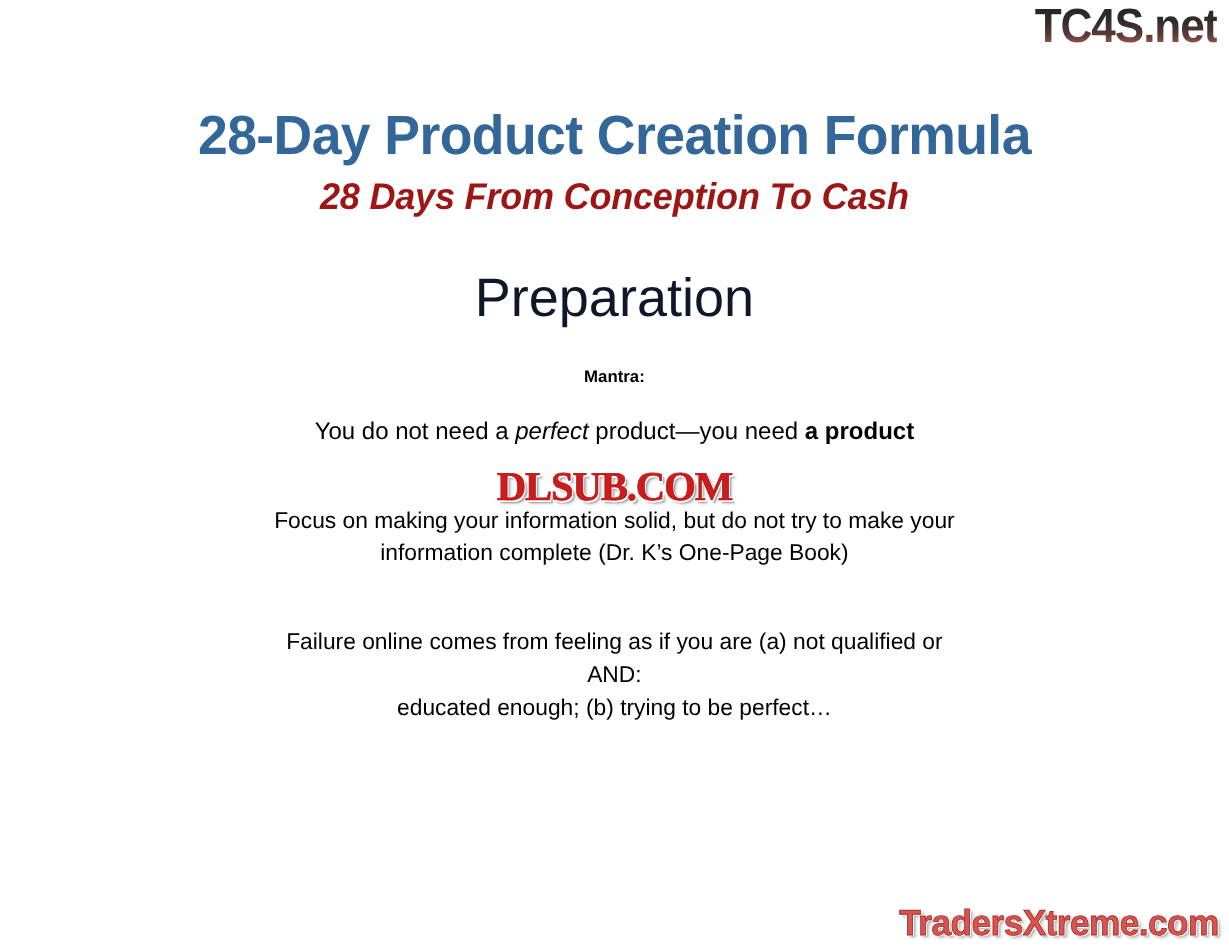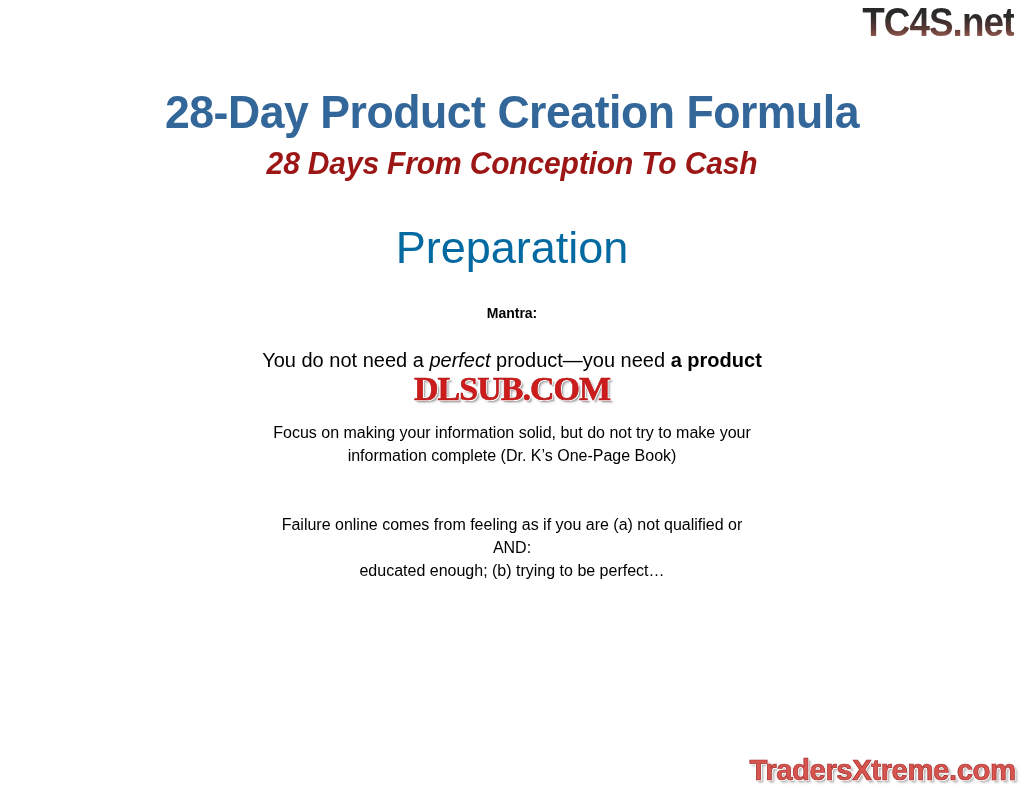--- a/index.html
+++ b/index.html
@@ -82,21 +82,21 @@
 
   
   .section-heading {
     position: absolute;
     top: 223px;
     left: 0;
     width: 1024px;
     text-align: center;
     font-size: 45px;
     font-weight: normal;
-    color: #0369a1;
+    color: #0f172a;
     line-height: 1.1;
   }
 
   
   .body-block {
     position: absolute;
     top: 305px;
     left: 62px;
     width: 900px;
     text-align: center;
@@ -114,30 +114,30 @@
   }
   .line-product {
     font-size: 20px;
     line-height: 1.45;
     margin-top: 23px;
   }
   .line-product .it { font-style: italic; }
   .line-product .bd { font-weight: bold; }
 
   .para {
-    font-size: 16px;
+    font-size: 19px;
     line-height: 1.45;
     margin-top: 46px;
   }
   .para .l2 { display: block; }
 
   
   .watermark {
     position: absolute;
-    top: 372px;
+    top: 390px;
     left: 50%;
     transform: translateX(-50%) scaleX(1.0);
     font-family: "Liberation Serif", "DejaVu Serif", serif;
     font-weight: bold;
     font-size: 34px;
     letter-spacing: -1px;
     line-height: 1;
     color: #CC1C1C;
     white-space: nowrap;
     text-shadow:

